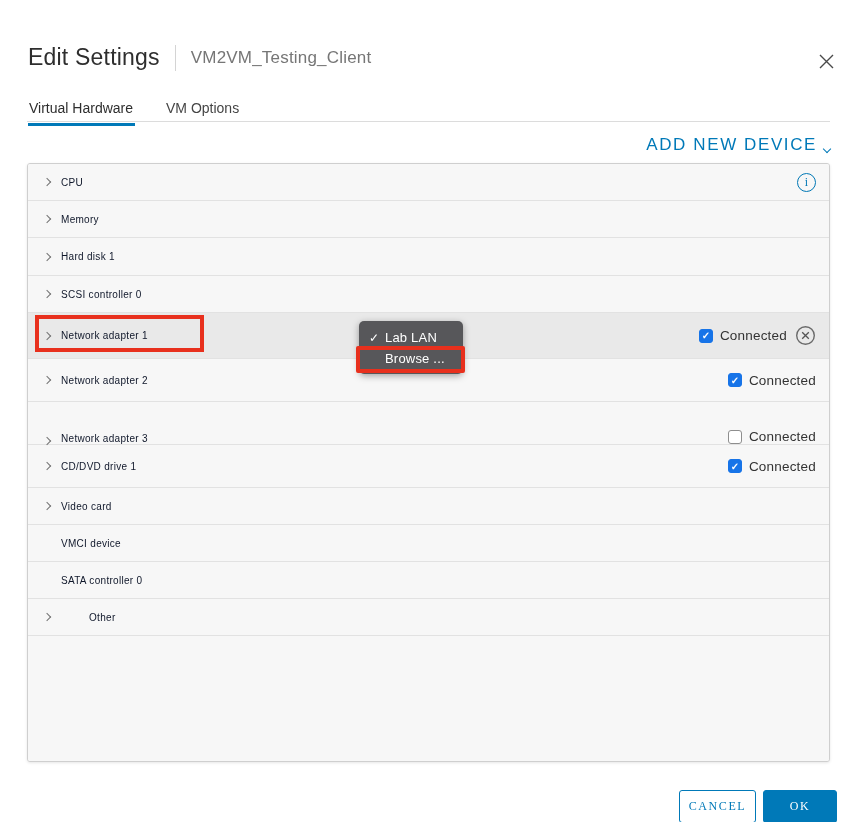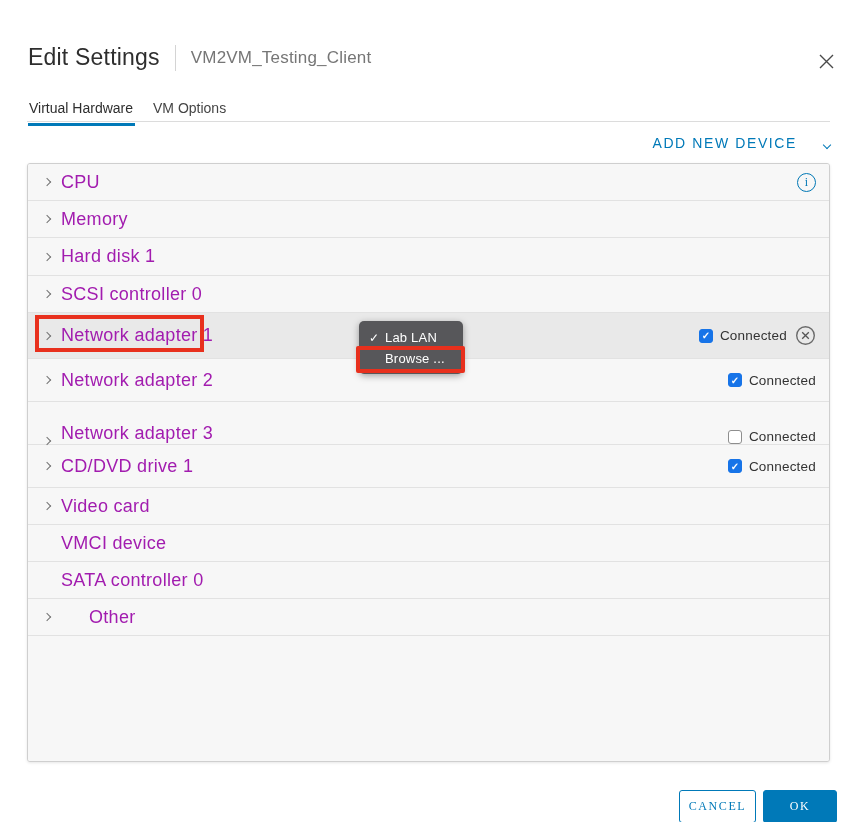--- a/index.html
+++ b/index.html
@@ -9,41 +9,41 @@
 
   
   .hdr { position:absolute; left:28px; top:20px; display:flex; align-items:center; }
   .hdr-title { font-size:23px; font-weight:400; color:#2e2e2e; letter-spacing:.2px; }
   .hdr-sep { width:1px; height:26px; background:#d4d4d4; margin:0 15px; }
   .hdr-vm { font-size:17px; color:#767676; letter-spacing:.2px; }
   .close-btn { position:absolute; right:21px; top:27px; width:20px; height:20px; cursor:pointer;
                display:flex; align-items:center; justify-content:center; background:transparent; border:none; }
 
   
-  .tabs { position:absolute; left:28px; top:76px; display:flex; gap:18px; }
+  .tabs { position:absolute; left:28px; top:76px; display:flex; gap:31px; }
   .tab { font-size:14px; color:#454545; padding-bottom:7px; cursor:pointer; }
   .tab.active { color:#2e2e2e; border-bottom:3px solid #0079b8; padding-left:1px; padding-right:2px; }
   .tabs-rule { position:absolute; left:27px; top:97px; width:803px; height:1px; background:#dcdcdc; }
 
   
-  .add-device { position:absolute; right:27px; top:111px; color:#0079b8; font-size:14px; font-weight:500;
+  .add-device { position:absolute; right:27px; top:111px; color:#0079b8; font-size:17px; font-weight:500;
                 letter-spacing:1.6px; display:flex; align-items:flex-end; cursor:pointer; background:none; border:none;
-                font-family:"Liberation Sans", sans-serif;gap:20px; }
+                font-family:"Liberation Sans", sans-serif; }
   .chev-down { width:6px; height:6px; border-right:1.6px solid #0079b8; border-bottom:1.6px solid #0079b8;
                transform:rotate(45deg); margin-left:7px; margin-bottom:3px; display:inline-block; }
 
   
   .device-table { position:absolute; left:27px; top:139px; width:803px; height:599px; background:#f7f7f7;
                   border:1px solid #cfcfcf; border-radius:3px; overflow:hidden; box-shadow:0 1px 3px rgba(0,0,0,.10); }
   .device-row { display:flex; align-items:center; border-bottom:1px solid #e2e2e2; background:#f7f7f7; cursor:pointer; }
   .device-row.selected { background:#e9e9e9; }
   .chev-cell { width:10px; margin-left:14px; margin-right:9px; display:flex; align-items:center; justify-content:center; }
   .chev { width:6px; height:6px; border-top:1.4px solid #727272; border-right:1.4px solid #727272;
           transform:rotate(45deg); display:inline-block; }
-  .row-label { font-size:18px; color:#a21caf; letter-spacing:.3px; }
+  .row-label { font-size:10px; color:#0f172a; letter-spacing:.3px; }
   .row-right { margin-left:auto; display:flex; align-items:center; padding-right:13px; }
   .checkbox { width:14px; height:14px; border-radius:3px; display:inline-flex; align-items:center; justify-content:center;
               font-size:10px; font-weight:700; cursor:pointer; }
   .checkbox.checked { background:#1774e8; color:#fff; border:1px solid #1774e8; }
   .checkbox.unchecked { background:#fff; border:1px solid #8e8e8e; color:transparent; }
   .conn-label { font-size:13.5px; color:#333; margin-left:7px; letter-spacing:.2px; }
   .circle-x { margin-left:8px; width:21px; height:21px; display:inline-flex; cursor:pointer; }
   .info-icon { width:19px; height:19px; border:1.5px solid #0077b5; border-radius:50%; color:#0077b5;
                font-size:12px; font-weight:500; display:inline-flex; align-items:center; justify-content:center;
                cursor:pointer; font-family:"Liberation Serif", serif; }

